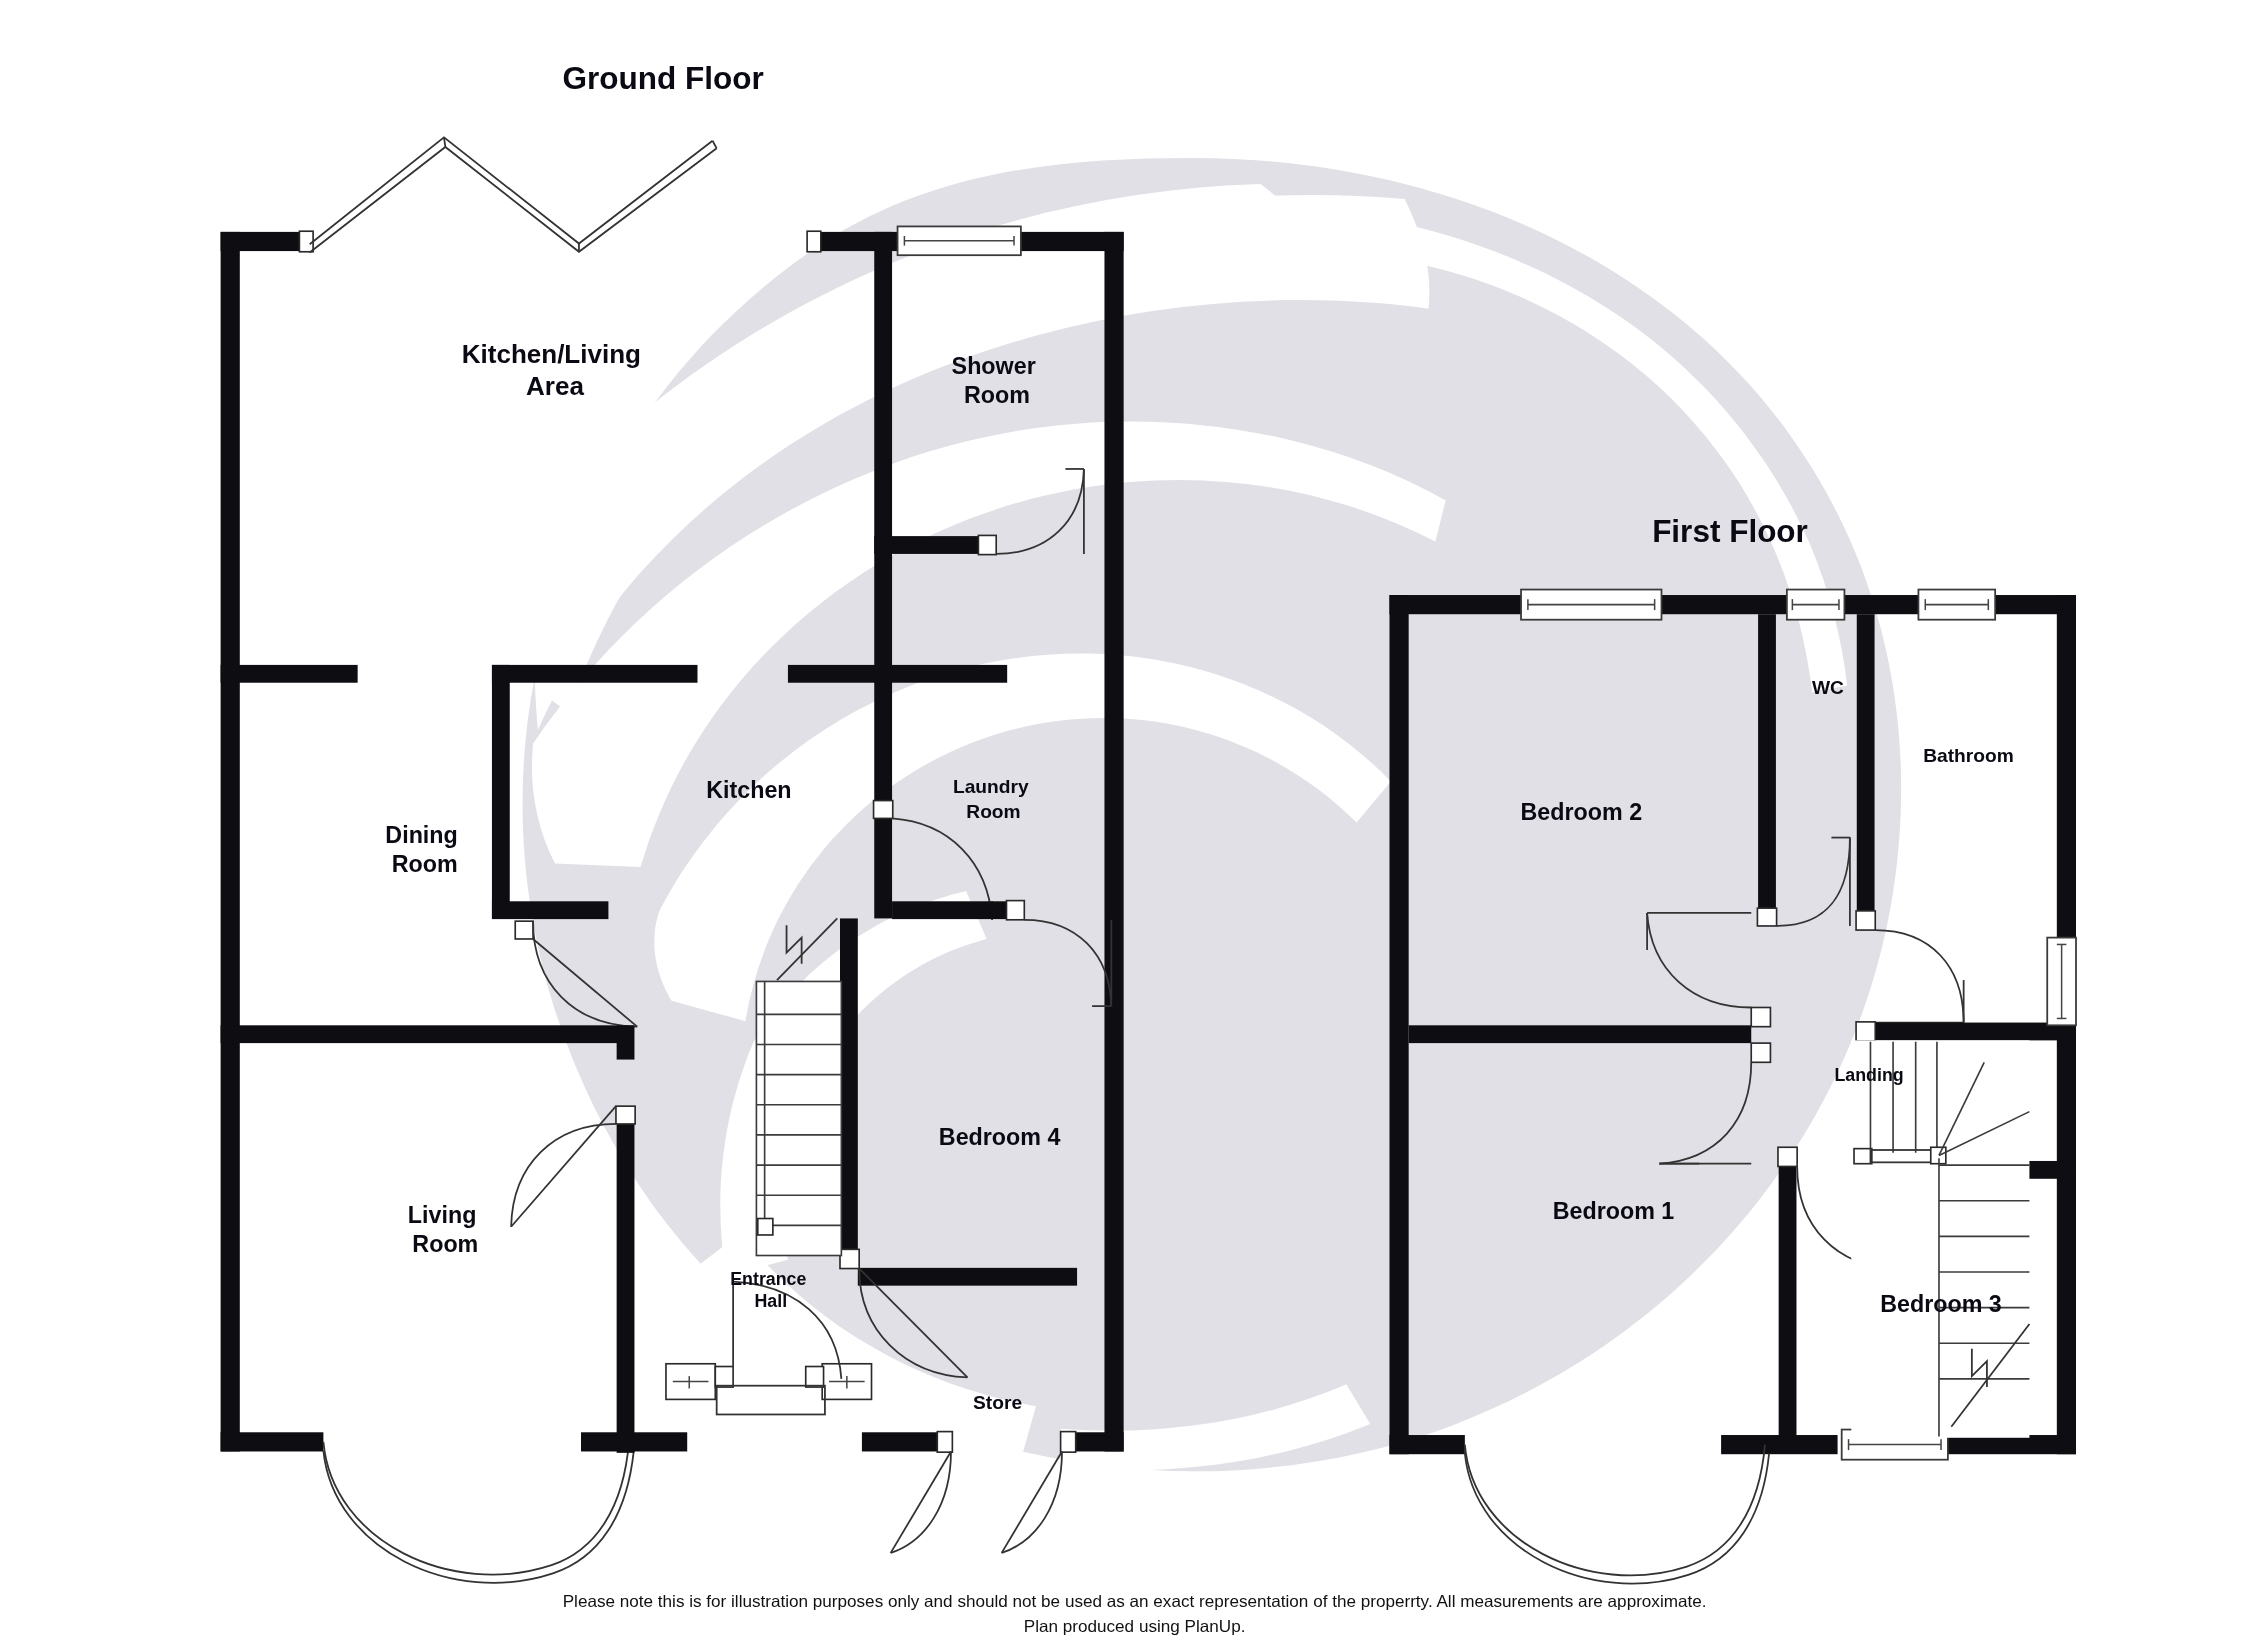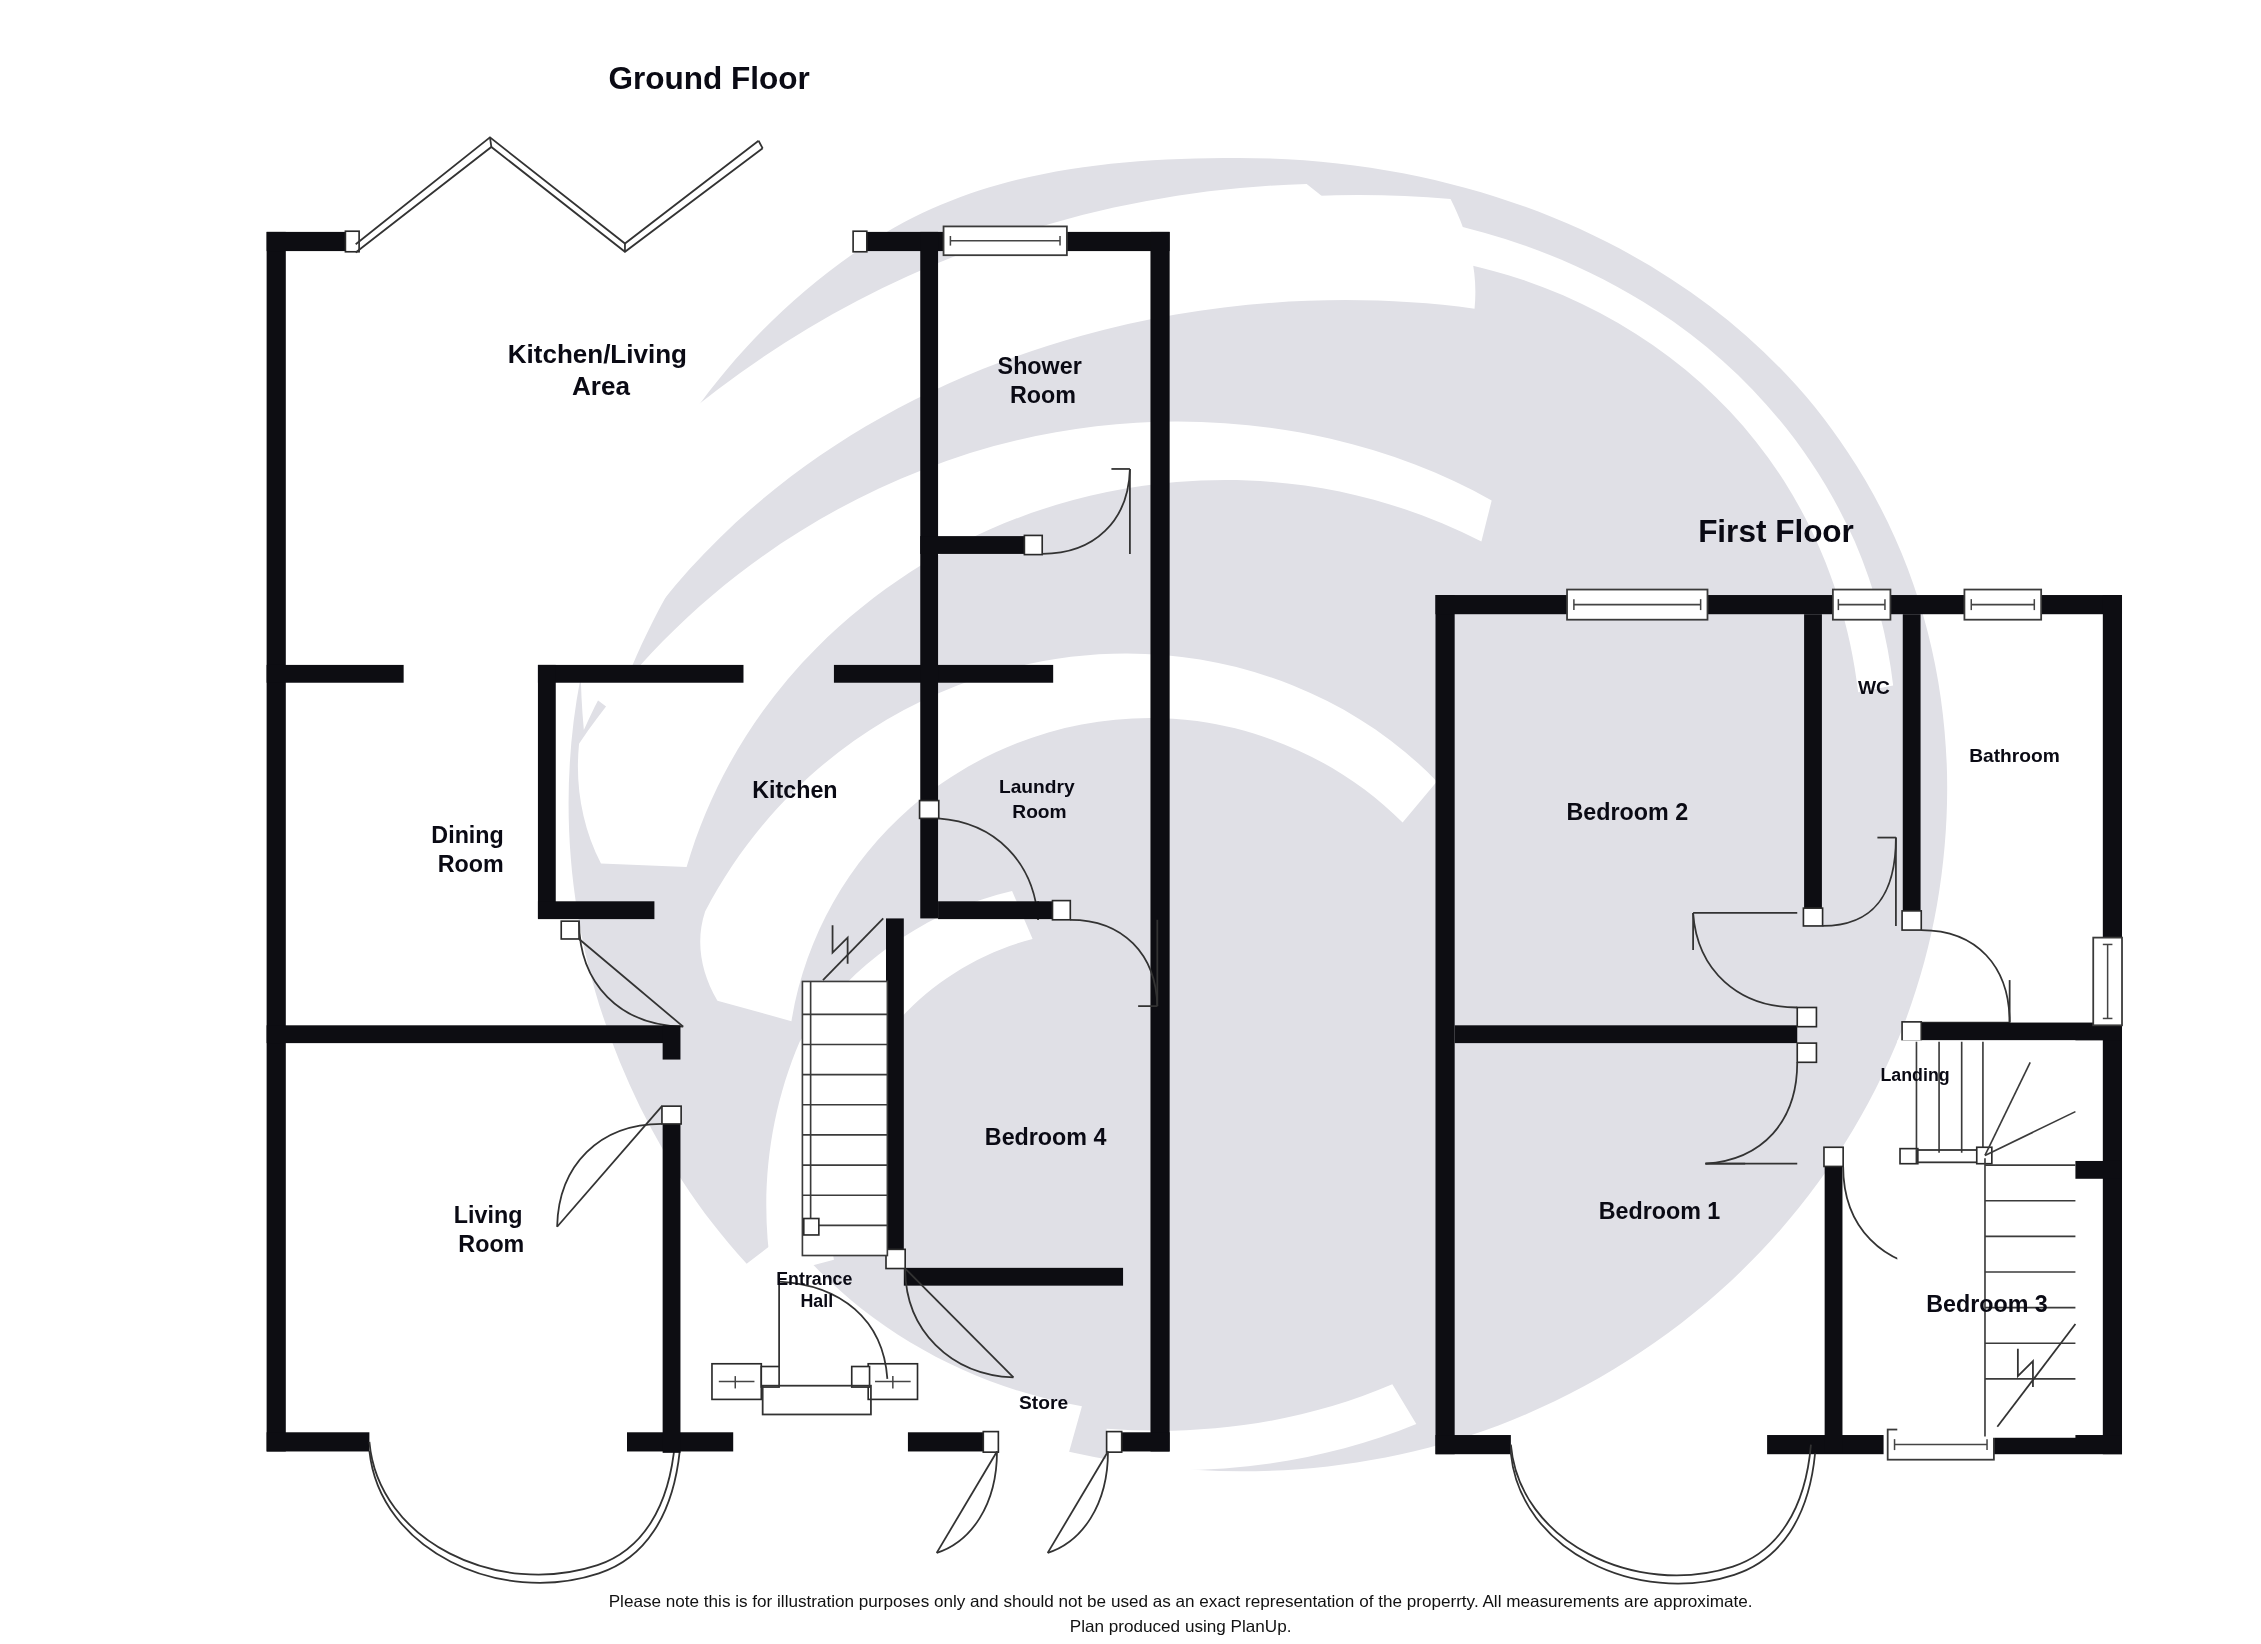--- a/index.html
+++ b/index.html
@@ -12,21 +12,20 @@
     height: 1645px;
     font-family: "Liberation Sans", sans-serif;
     overflow: hidden;
     position: relative;
   }
   #plan-root {
     position: absolute;
     left: 0; top: 0;
     width: 1958px;
     height: 1645px;
-    margin-left: 46px;
   }
   svg#plan-svg { display: block; }
 
   .floor-title {
     font-family: "Liberation Sans", sans-serif;
     font-weight: bold;
     font-size: 46px;
     fill: #0a0a14;
   }
   .room-label {

